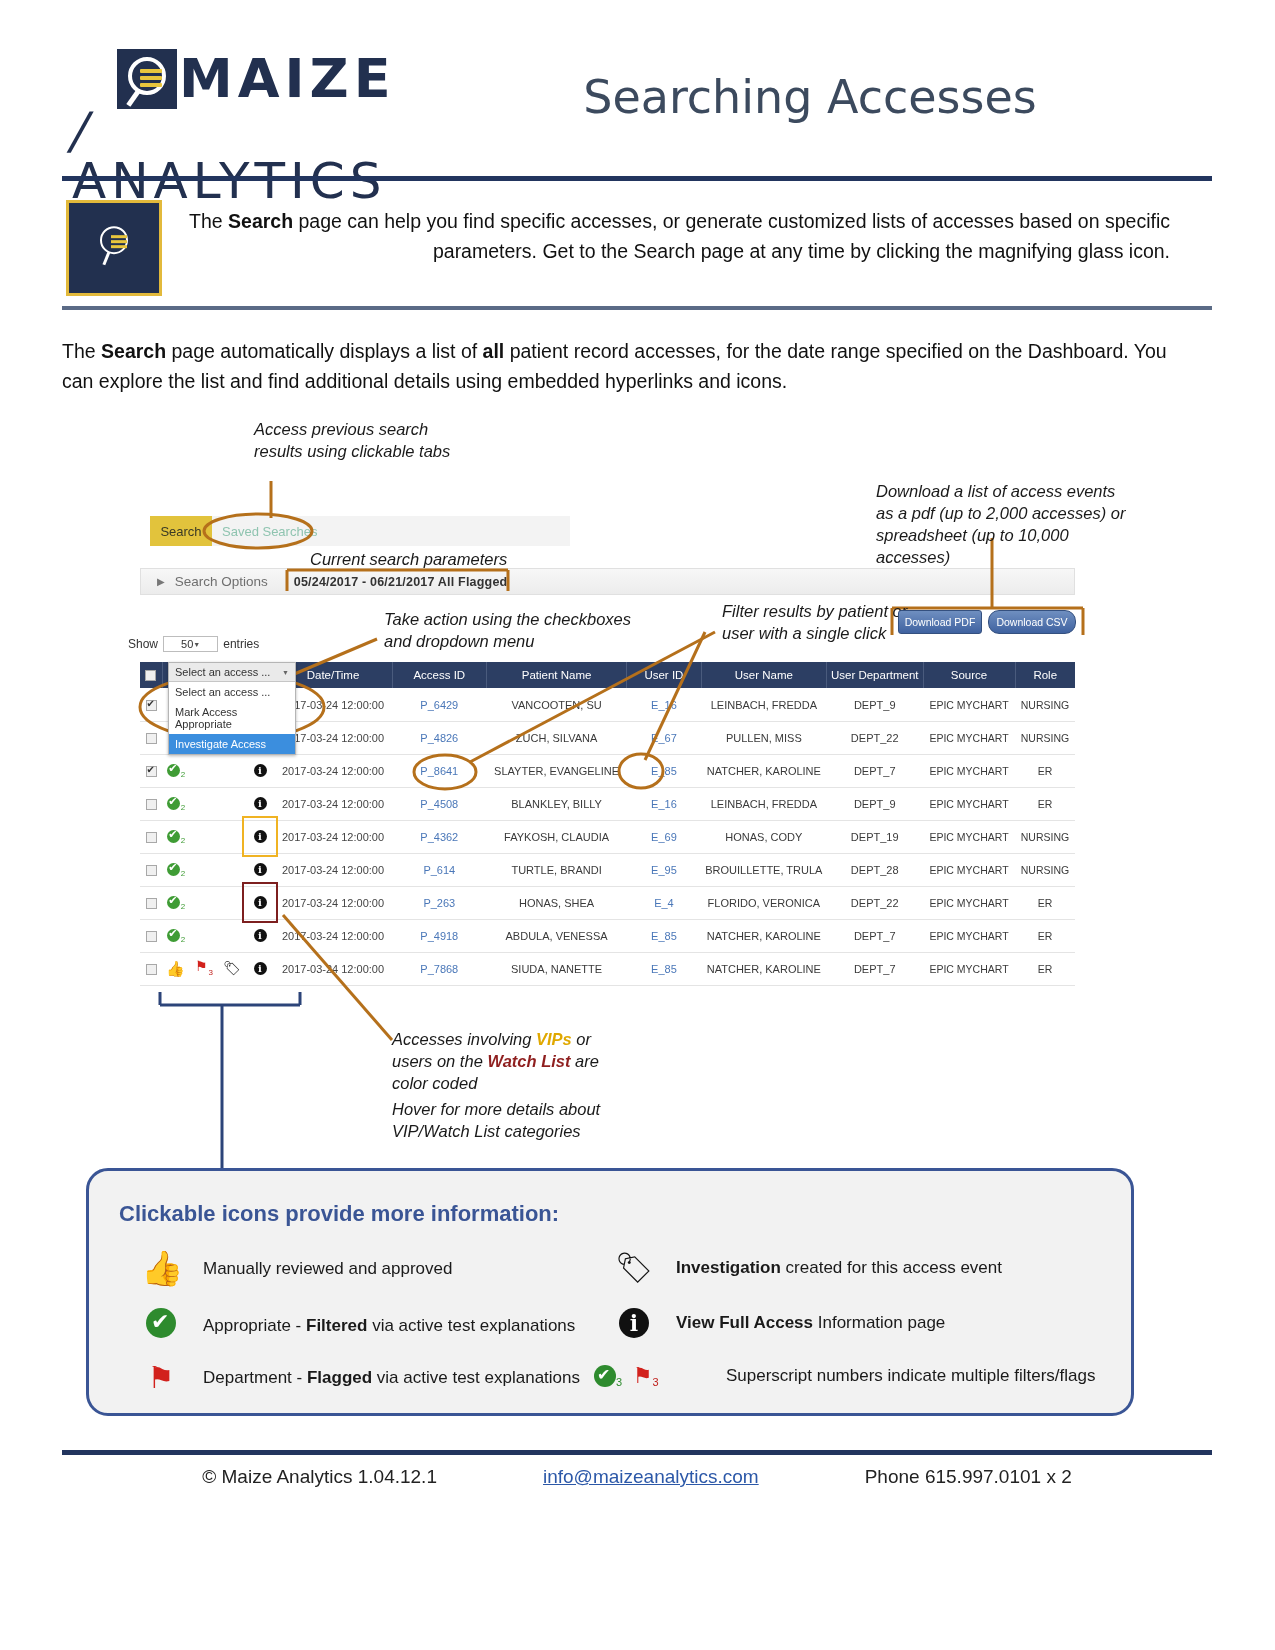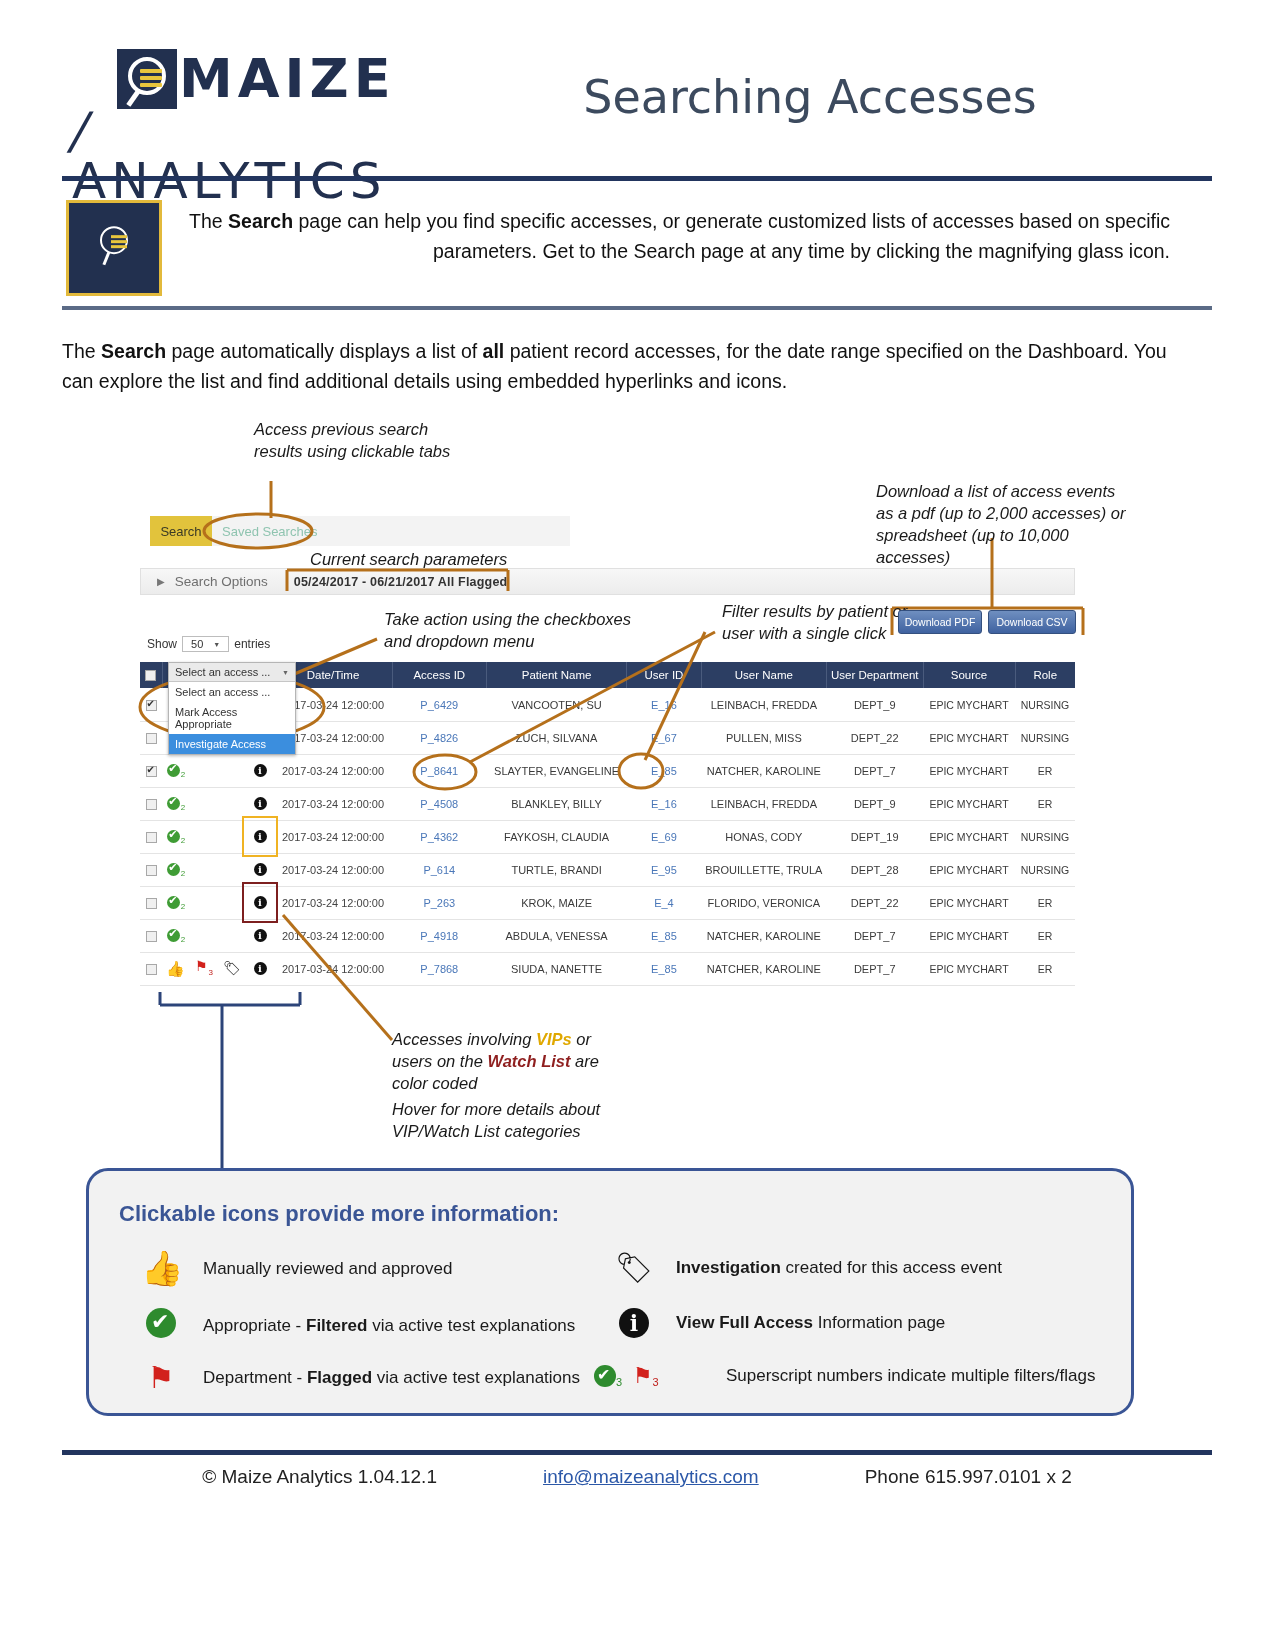--- a/index.html
+++ b/index.html
@@ -98,26 +98,26 @@
 
   .opts-bar {
     position:absolute; left:140px; top:568px; width:935px; height:27px;
     background:linear-gradient(#f7f7f7,#ececec); border:1px solid #e0e0e0;
     display:flex; align-items:center; font-size:13.5px; color:#6f6f6f;
   }
   .opts-caret { margin-left:16px; margin-right:10px; font-size:10px; color:#777; }
   .opts-params { margin-left:26px; color:#333; font-weight:bold; font-size:12.5px; letter-spacing:.2px;}
 
   .show-entries {
-    position:absolute; left:147px; top:636px; font-size:12px; color:#333;
+    position:absolute; left:128px; top:636px; font-size:12px; color:#333;
     display:flex; align-items:center; gap:5px;
   }
   .sel-box {
-    border:1px solid #bdbdbd; background:#fff; padding:1px 8px; font-size:11px;
-    display:flex; align-items:center; gap:10px;
+    border:1px solid #bdbdbd; background:#fff; padding:1px 17px; font-size:11px;
+    display:flex; align-items:center; 
   }
   .sel-caret { font-size:7px; color:#555; }
 
   table.grid {
     position:absolute; left:140px; top:662px; width:935px;
     border-collapse:collapse; font-size:11px; color:#3a3a3a;
     background:#fff;
   }
   table.grid thead th {
     background:#2c3e63; color:#ffffff; font-weight:normal; font-size:11.5px;
@@ -185,21 +185,21 @@
   .dd-item.sel { background:#3b8ede; color:#fff; }
 
   
   .dlbtn {
     position:absolute; top:610px; height:24px; border-radius:3px;
     background:linear-gradient(#6f8fc0,#3f62a0);
     border:1px solid #34507f; color:#fff; font-size:10.5px;
     display:flex; align-items:center; justify-content:center; z-index:5;
   }
   .dl-pdf { left:898px; width:84px; }
-  .dl-csv { left:988px; width:88px; }
+  .dl-csv { left:988px; width:88px;border-radius:11px; }
 
   
   .anno {
     position:absolute; font-style:italic; font-size:16.5px; line-height:22px;
     color:#1a1a1a; font-family:"Liberation Sans", sans-serif;
   }
 
   svg.lines { position:absolute; left:0; top:0; width:1275px; height:1650px; pointer-events:none; }
 
   
@@ -435,21 +435,21 @@
         <td class="role">NURSING</td>
       </tr>
       <tr>
         <td class="colchk"><span class="cbox"></span></td>
         <td class="ic"><span class="ckcircle"></span><span class="sup">2</span></td>
         <td class="ic"></td>
         <td class="ic"></td>
         <td class="ic hl-red"><span class="infoic">i</span></td>
         <td class="dt">2017-03-24 12:00:00</td>
         <td class="pid">P_263</td>
-        <td class="pname">KROK, MAIZE</td>
+        <td class="pname">HONAS, SHEA</td>
         <td class="uid">E_4</td>
         <td class="uname">FLORIDO, VERONICA</td>
         <td class="dept">DEPT_22</td>
         <td class="src">EPIC MYCHART</td>
         <td class="role">ER</td>
       </tr>
       <tr>
         <td class="colchk"><span class="cbox"></span></td>
         <td class="ic"><span class="ckcircle"></span><span class="sup">2</span></td>
         <td class="ic"></td>

